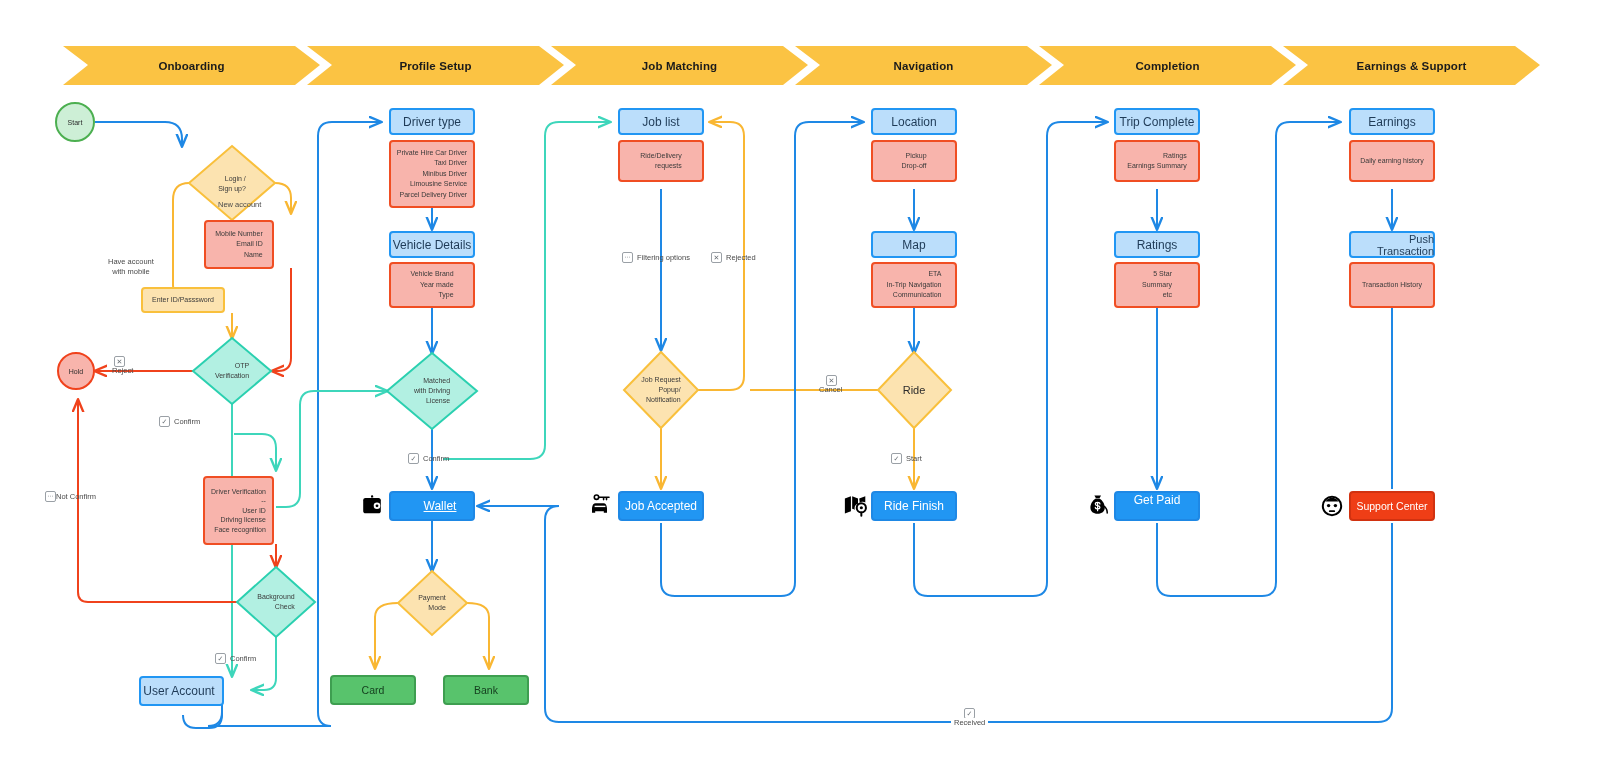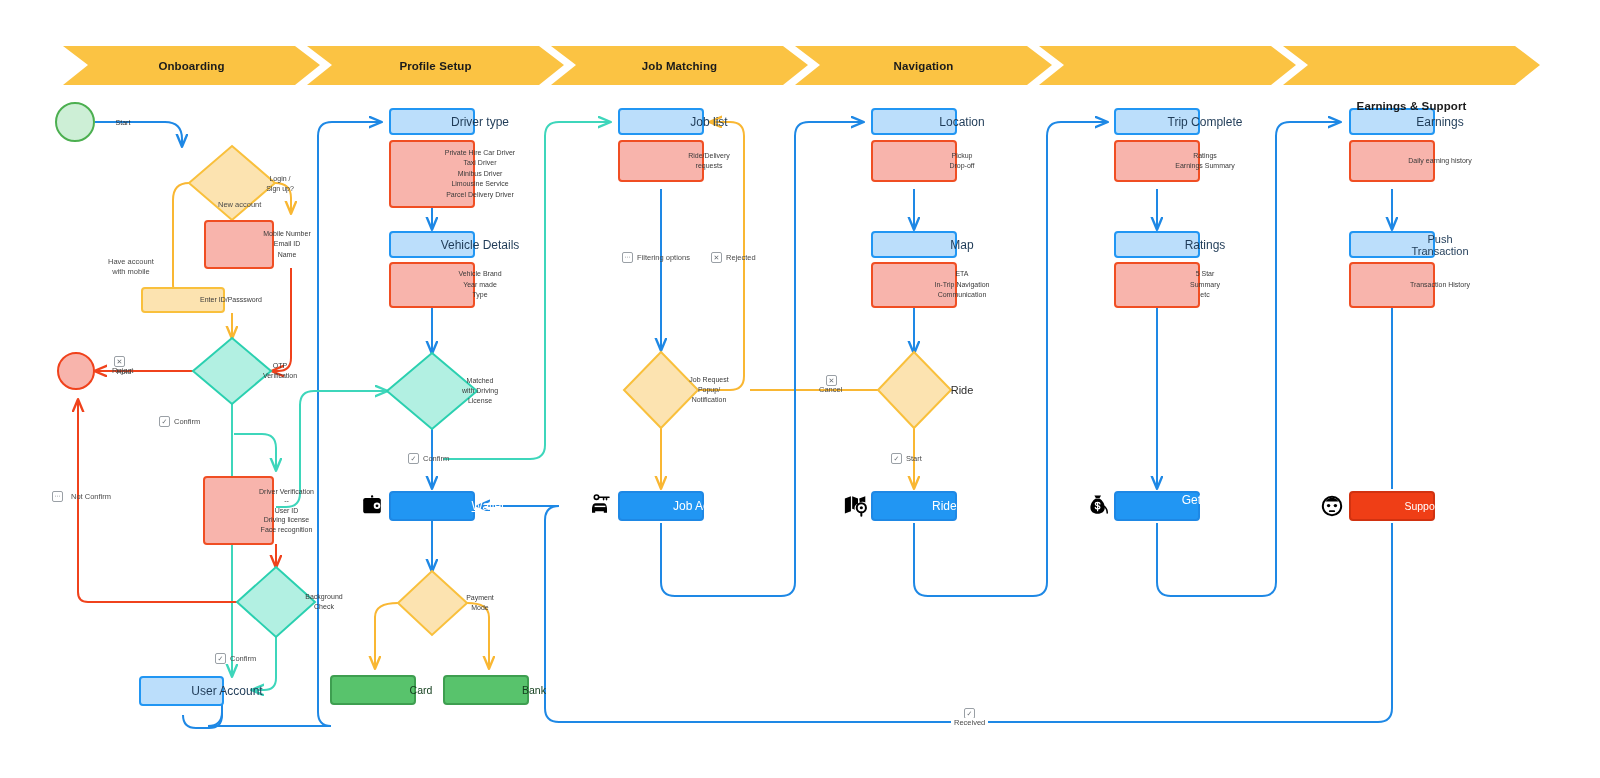--- a/index.html
+++ b/index.html
@@ -1,21 +1,21 @@
 <!DOCTYPE html>
 <html><head>
 <meta charset="utf-8">
 <style>
   html,body{margin:0;padding:0;background:#d8dde3;}
   body{font-family:"Liberation Sans",sans-serif;}
   #canvas{position:relative;width:1600px;height:778px;background:#ffffff;overflow:hidden;}
   #stage{position:absolute;inset:0;}
   svg#flow{position:absolute;left:0;top:0;width:1600px;height:778px;}
   .node-text{position:absolute;display:flex;align-items:center;justify-content:center;
-    text-align:center;pointer-events:none;padding-left:48px;}
+    text-align:right;pointer-events:none;}
   .lane-label{position:absolute;display:flex;align-items:center;justify-content:center;
     font-size:11.5px;font-weight:700;color:#1b1b1b;letter-spacing:.1px;}
   .edge-label{position:absolute;font-size:7.5px;color:#4a4a4a;white-space:nowrap;}
   .icon-glyph{position:absolute;color:#000;}
   .tx-title{font-size:12px;color:#1f3b57;font-weight:400;}
   .tx-title-w{font-size:12px;color:#ffffff;font-weight:400;}
   .tx-sub{font-size:7px;color:#3a3a3a;line-height:10.5px;}
   .tx-dia{font-size:7px;color:#3a3a3a;line-height:10px;}
   .tx-start{font-size:7px;color:#2b2b2b;}
   .tx-green{font-size:10.5px;color:#15401f;}
@@ -169,21 +169,22 @@
   <rect x="1350" y="141" width="84" height="40" rx="3" fill="#F8B4AC" stroke="#F04E23" stroke-width="2"></rect>
   <rect x="1350" y="232" width="84" height="25" rx="3" fill="#BBDEFB" stroke="#2196F3" stroke-width="2"></rect>
   <rect x="1350" y="263" width="84" height="44" rx="3" fill="#F8B4AC" stroke="#F04E23" stroke-width="2"></rect>
   <rect x="1350" y="492" width="84" height="28" rx="3" fill="#EF3E16" stroke="#D13210" stroke-width="2"></rect>
 </svg>
 
 <div class="lane-label" style="left:88px;top:46px;width:207px;height:39px;">Onboarding</div>
 <div class="lane-label" style="left:332px;top:46px;width:207px;height:39px;">Profile Setup</div>
 <div class="lane-label" style="left:576px;top:46px;width:207px;height:39px;">Job Matching</div>
 <div class="lane-label" style="left:820px;top:46px;width:207px;height:39px;">Navigation</div>
-<div class="lane-label" style="left:1308px;top:46px;width:207px;height:39px;margin-top:40px;">Earnings &amp; Support</div>
+<div class="lane-label" style="left:1064px;top:46px;width:207px;height:39px;">Completion</div>
+<div class="lane-label" style="left:1308px;top:46px;width:207px;height:39px;">Earnings &amp; Support</div>
 
 <div class="node-text tx-start" style="left:56px;top:112px;width:38px;height:20px;">Start</div>
 <div class="node-text tx-dia" style="left:200px;top:173px;width:64px;height:22px;white-space:pre-line;">Login /
 Sign up?</div>
 <div class="node-text tx-sub" style="left:205px;top:221px;width:68px;height:47px;white-space:pre-line;">Mobile Number
 Email ID
 Name</div>
 <div class="node-text tx-sub" style="left:142px;top:288px;width:82px;height:24px;">Enter ID/Passsword</div>
 <div class="node-text tx-dia" style="left:203px;top:360px;width:58px;height:22px;white-space:pre-line;">OTP
 Verification</div>
@@ -258,21 +259,21 @@
 </div>
 <div class="edge-label" style="left:112px;top:366px;">Reject</div>
 
 <div style="position:absolute;left:159px;top:416px;display:flex;align-items:center;gap:4px;">
   <span class="chk">
           <i>✓</i>
         </span>
   <span class="edge-label" style="position:static;">Confirm</span>
 </div>
 
-<div style="position:absolute;left:52px;top:491px;display:flex;align-items:center;gap:8px;">
+<div style="position:absolute;left:45px;top:491px;display:flex;align-items:center;gap:0;">
   <span class="chk">
           <i style="font-size:6px;">⋯</i>
         </span>
   <span class="edge-label" style="position:static;">Not Confirm</span>
 </div>
 
 <div style="position:absolute;left:215px;top:653px;display:flex;align-items:center;gap:4px;">
   <span class="chk">
           <i>✓</i>
         </span>

